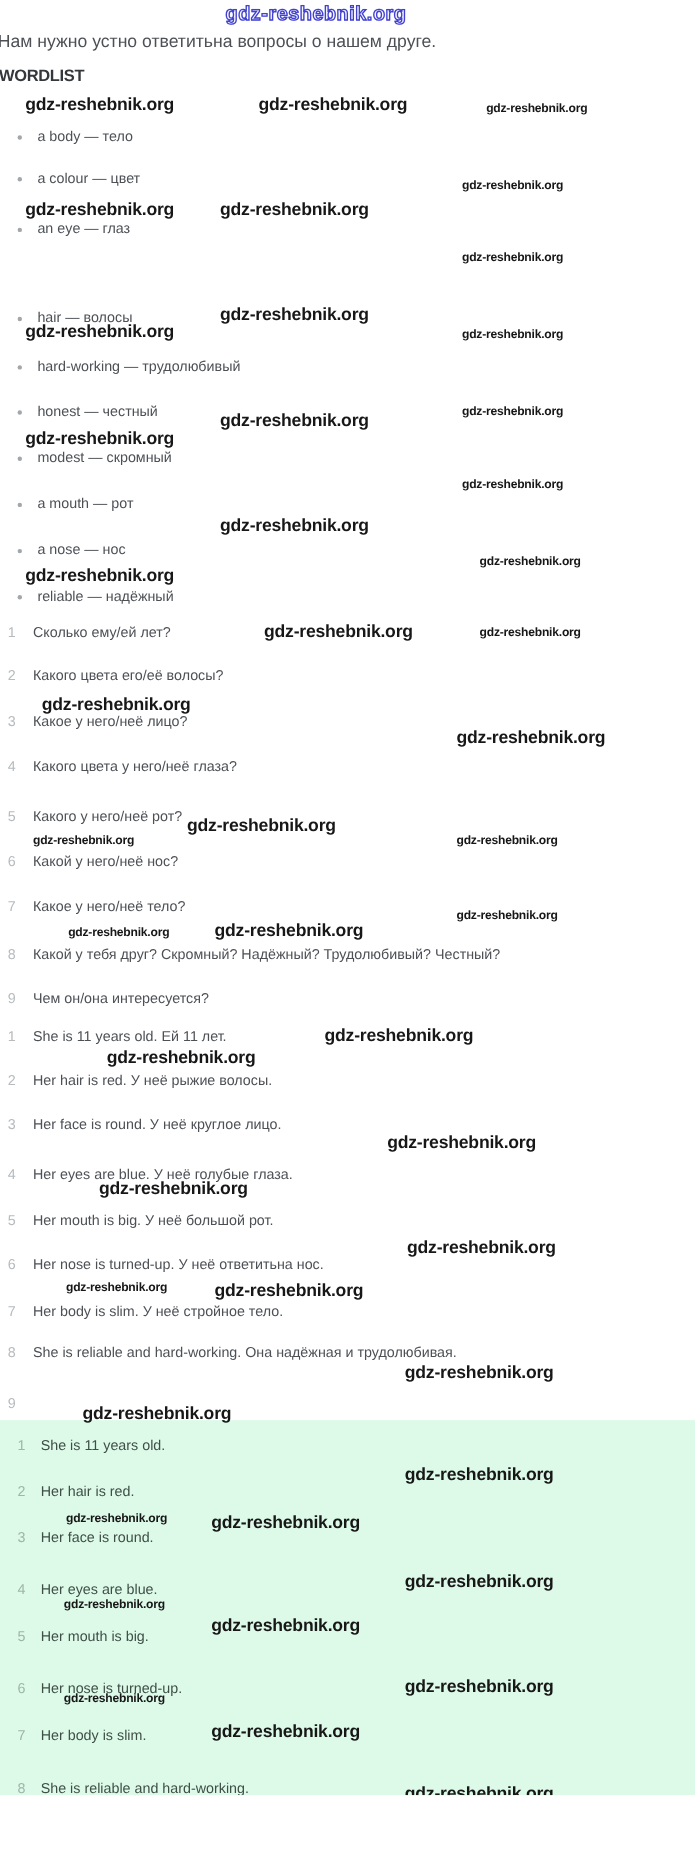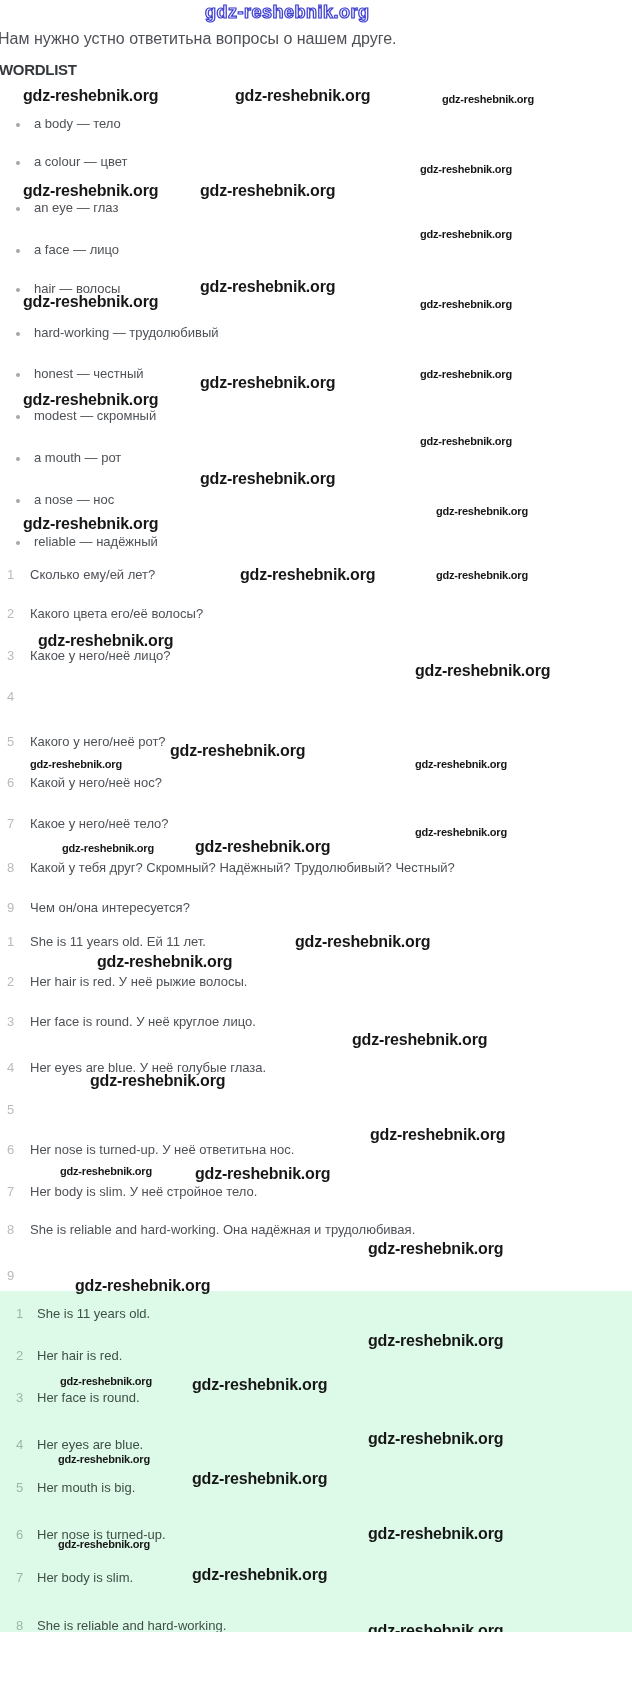--- a/index.html
+++ b/index.html
@@ -87,44 +87,43 @@
       <span class="wm wm-sm" style="left: 58px; top: 1538px;">gdz-reshebnik.org</span>
       <span class="wm wm-sm" style="left: 58px; top: 1631px;">gdz-reshebnik.org</span>
     </div>
 
   <div class="title">Нам нужно устно ответитьна вопросы о нашем друге.</div>
   <div class="wordlist-label">WORDLIST</div>
 
   <div class="row wl" style="top:113px"><span class="bullet"></span><span class="t">a body — тело</span></div>
   <div class="row wl" style="top:151px"><span class="bullet"></span><span class="t">a colour — цвет</span></div>
   <div class="row wl" style="top:197px"><span class="bullet"></span><span class="t">an eye — глаз</span></div>
-  <div class="row wl" style="top:239px"><span class="bullet"></span><span class="t">a face — лицо</span></div>
   <div class="row wl" style="top:278px"><span class="bullet"></span><span class="t">hair — волосы</span></div>
   <div class="row wl" style="top:322px"><span class="bullet"></span><span class="t">hard-working — трудолюбивый</span></div>
   <div class="row wl" style="top:363px"><span class="bullet"></span><span class="t">honest — честный</span></div>
   <div class="row wl" style="top:405px"><span class="bullet"></span><span class="t">modest — скромный</span></div>
   <div class="row wl" style="top:447px"><span class="bullet"></span><span class="t">a mouth — рот</span></div>
   <div class="row wl" style="top:531px"><span class="bullet"></span><span class="t">reliable — надёжный</span></div>
   <div class="row wl" style="top:489px"><span class="bullet"></span><span class="t">a nose — нос</span></div>
 
   <div class="row q" style="top:564px"><span class="n">1</span><span class="t">Сколько ему/ей лет?</span></div>
   <div class="row q" style="top:603px"><span class="n">2</span><span class="t">Какого цвета его/её волосы?</span></div>
   <div class="row q" style="top:645px"><span class="n">3</span><span class="t">Какое у него/неё лицо?</span></div>
-  <div class="row q" style="top:686px"><span class="n">4</span></div>
+  <div class="row q" style="top:686px"><span class="n">4</span><span class="t">Какого цвета у него/неё глаза?</span></div>
   <div class="row q" style="top:731px"><span class="n">5</span><span class="t">Какого у него/неё рот?</span></div>
   <div class="row q" style="top:772px"><span class="n">6</span><span class="t">Какой у него/неё нос?</span></div>
   <div class="row q" style="top:813px"><span class="n">7</span><span class="t">Какое у него/неё тело?</span></div>
   <div class="row q" style="top:857px"><span class="n">8</span><span class="t">Какой у тебя друг? Скромный? Надёжный? Трудолюбивый? Честный?</span></div>
   <div class="row q" style="top:897px"><span class="n">9</span><span class="t">Чем он/она интересуется?</span></div>
 
   <div class="row a" style="top:931px"><span class="n">1</span><span class="t">She is 11 years old. Ей 11 лет.</span></div>
   <div class="row a" style="top:971px"><span class="n">2</span><span class="t">Her hair is red. У неё рыжие волосы.</span></div>
   <div class="row a" style="top:1011px"><span class="n">3</span><span class="t">Her face is round. У неё круглое лицо.</span></div>
   <div class="row a" style="top:1057px"><span class="n">4</span><span class="t">Her eyes are blue. У неё голубые глаза.</span></div>
-  <div class="row a" style="top:1099px"><span class="n">5</span></div>
+  <div class="row a" style="top:1099px"><span class="n">5</span><span class="t">Her mouth is big. У неё большой рот.</span></div>
   <div class="row a" style="top:1139px"><span class="n">6</span><span class="t">Her nose is turned-up. У неё ответитьна нос.</span></div>
   <div class="row a" style="top:1181px"><span class="n">7</span><span class="t">Her body is slim. У неё стройное тело.</span></div>
   <div class="row a" style="top:1219px"><span class="n">8</span><span class="t">She is reliable and hard-working. Она надёжная и трудолюбивая.</span></div>
   <div class="row a" style="top:1265px"><span class="n">9</span></div>
 
   <div class="row g" style="top:1303px"><span class="n">1</span><span class="t">She is 11 years old.</span></div>
   <div class="row g" style="top:1345px"><span class="n">2</span><span class="t">Her hair is red.</span></div>
   <div class="row g" style="top:1387px"><span class="n">3</span><span class="t">Her face is round.</span></div>
   <div class="row g" style="top:1434px"><span class="n">4</span><span class="t">Her eyes are blue.</span></div>
   <div class="row g" style="top:1477px"><span class="n">5</span><span class="t">Her mouth is big.</span></div>

